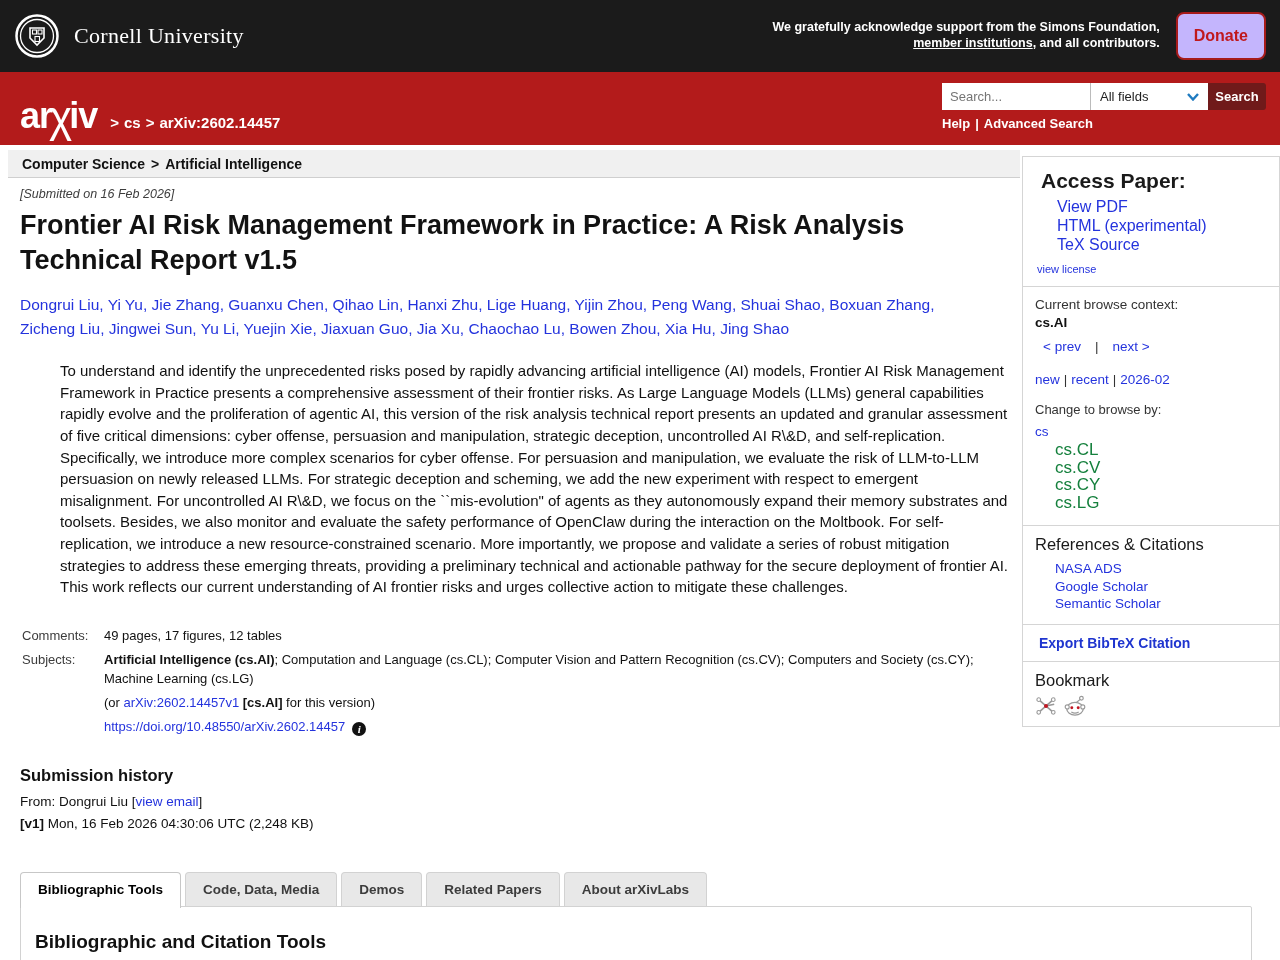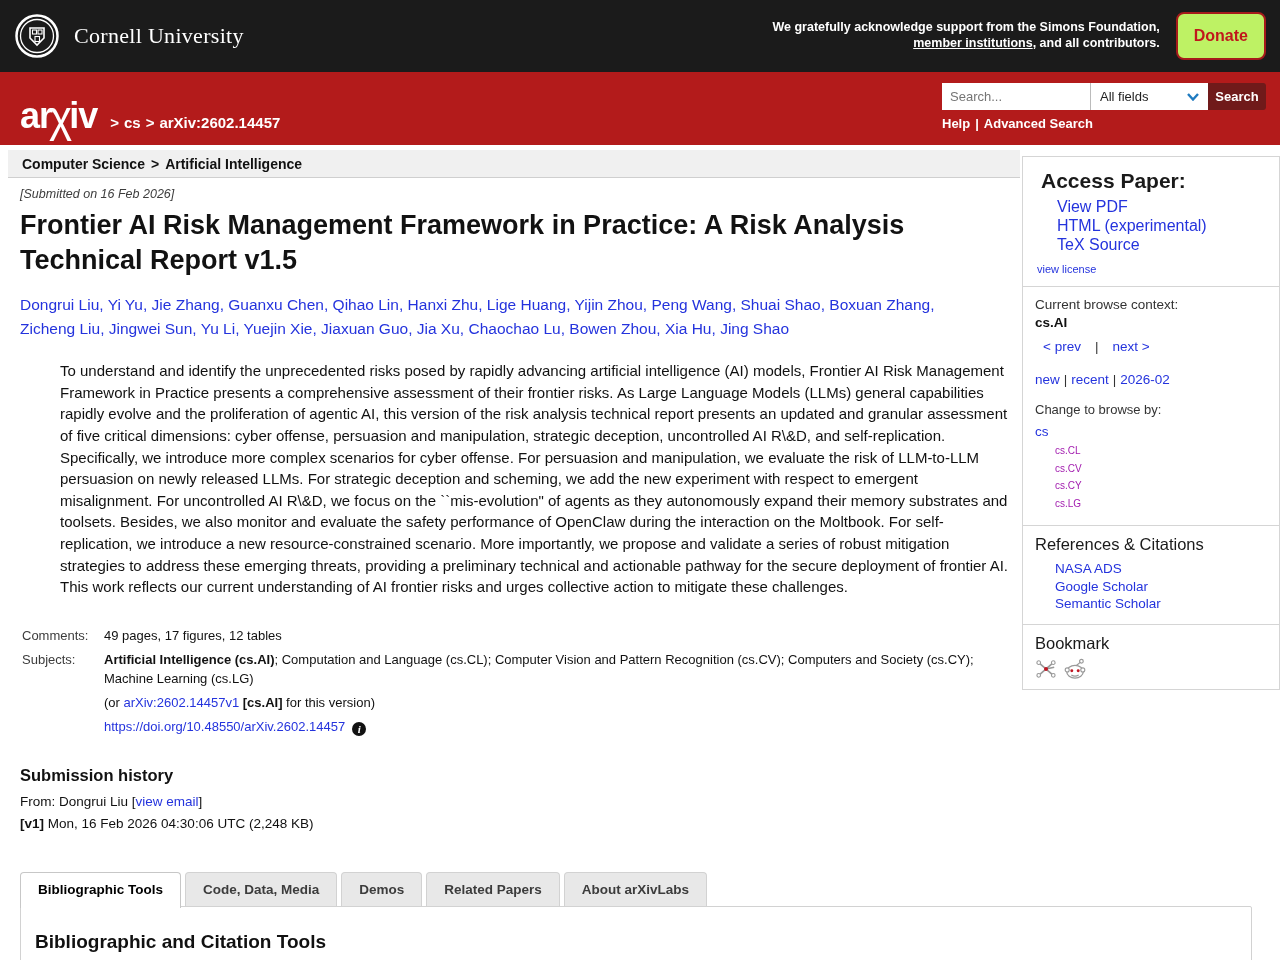--- a/index.html
+++ b/index.html
@@ -7,21 +7,21 @@
   .page{position:relative;width:1280px;height:960px;overflow:hidden;background:#fff;}
   a{text-decoration:none;cursor:pointer;}
 
   
   .topbar{height:72px;background:#1b1b1b;display:flex;align-items:center;padding:0 14px;box-sizing:border-box;}
   .brand{display:flex;align-items:center;gap:14px;}
   .cornell-name{color:#fff;font-family:"Liberation Serif",serif;font-size:22px;letter-spacing:.3px;}
   .support{margin-left:auto;display:flex;align-items:center;gap:16px;}
   .support-text{color:#fff;font-size:12.5px;font-weight:bold;text-align:right;line-height:1.25;margin:0;}
   .support-text a{color:#fff;text-decoration:underline;}
-  .donate-btn{background:#bef264;color:#c0181c;border:2px solid #a61b1b;border-radius:8px;
+  .donate-btn{background:#c4b5fd;color:#c0181c;border:2px solid #a61b1b;border-radius:8px;
     font-size:16px;font-weight:bold;padding:13px 16px;display:inline-block;}
 
   
   .rednav{position:relative;height:73px;background:#b31b1b;}
   .logo-row{position:absolute;left:20px;bottom:8px;display:flex;align-items:baseline;color:#fff;}
   .arxiv-logo{color:#fff;display:flex;align-items:baseline;}
   .arxiv-logo .ar,.arxiv-logo .iv{font-size:36px;font-weight:bold;letter-spacing:-1px;}
   .arxiv-logo .chi{font-size:44px;font-weight:normal;line-height:.7;margin:0 -3px;transform:translateY(4px);display:inline-block;}
   .nav-crumb{font-size:15px;font-weight:bold;margin-left:8px;color:#fff;}
   .nav-crumb a{color:#fff;}
@@ -91,21 +91,21 @@
   .prevnext .pipe{margin:0 14px;color:#333;}
   .prevnext .lead{margin-left:8px;}
   .nrm{margin-top:18px;}
   .nrm a{color:#2433dd;}
   .nrm .pipe{margin:0 4px;color:#333;}
   .change-label{margin-top:15px;color:#333;font-size:13px;}
   .browse-root{margin-top:7px;}
   .browse-root a{color:#2433dd;}
   .browse-subs{list-style:none;margin:3px 0 4px 20px;padding:0;}
   .browse-subs li{line-height:16.5px;}
-  .browse-subs a{color:#a21caf;font-size:10px;}
+  .browse-subs a{color:#15803d;font-size:17px;}
 
   .refs h3,.bookmark h3{font-size:16.5px;}
   .refs-links{list-style:none;margin:6px 0 2px 20px;padding:0;}
   .refs-links li{line-height:16.5px;}
   .refs-links a{color:#2433dd;font-size:13.5px;}
   .export-box a{color:#1f35cf;font-size:14px;font-weight:bold;margin-left:4px;}
   .bookmark-icons{margin-top:5px;display:flex;align-items:center;gap:6px;}
 </style>
 </head>
 <body>
@@ -263,20 +263,23 @@
       <div class="box refs">
         <h3>References &amp; Citations</h3>
         <ul class="refs-links">
 
         <li><a>NASA ADS</a></li>
             <li><a>Google Scholar</a></li>
             <li><a>Semantic Scholar</a></li>
           </ul>
       </div>
 
+      <div class="box export-box">
+        <a>Export BibTeX Citation</a>
+      </div>
 
       <div class="box bookmark">
         <h3>Bookmark</h3>
         <div class="bookmark-icons">
           <svg width="22" height="20" viewBox="0 0 24 22">
             <g stroke="#999" stroke-width="1.8" fill="none">
               <line x1="4" y1="4" x2="20" y2="18"></line>
               <line x1="20" y1="4" x2="4" y2="18"></line>
               <line x1="12" y1="11" x2="21" y2="9"></line>
             </g>

